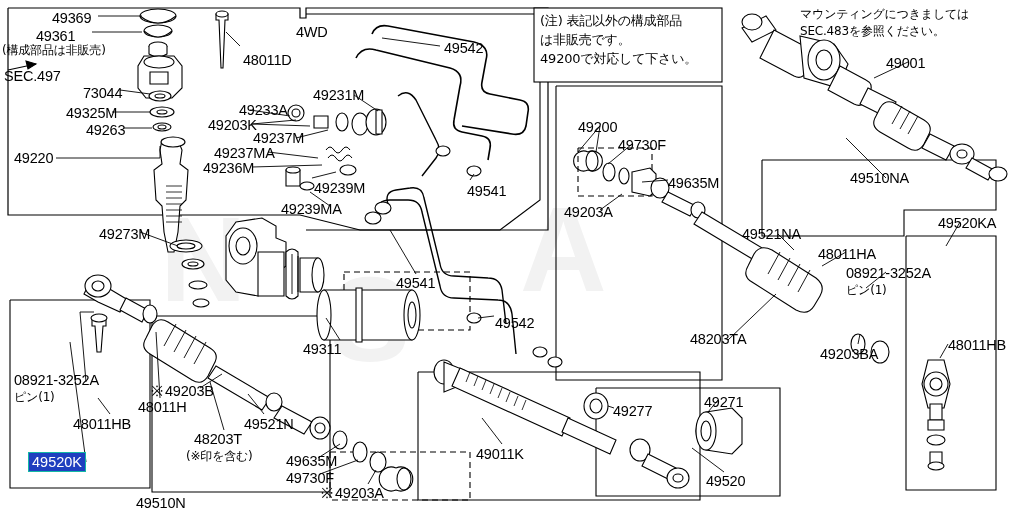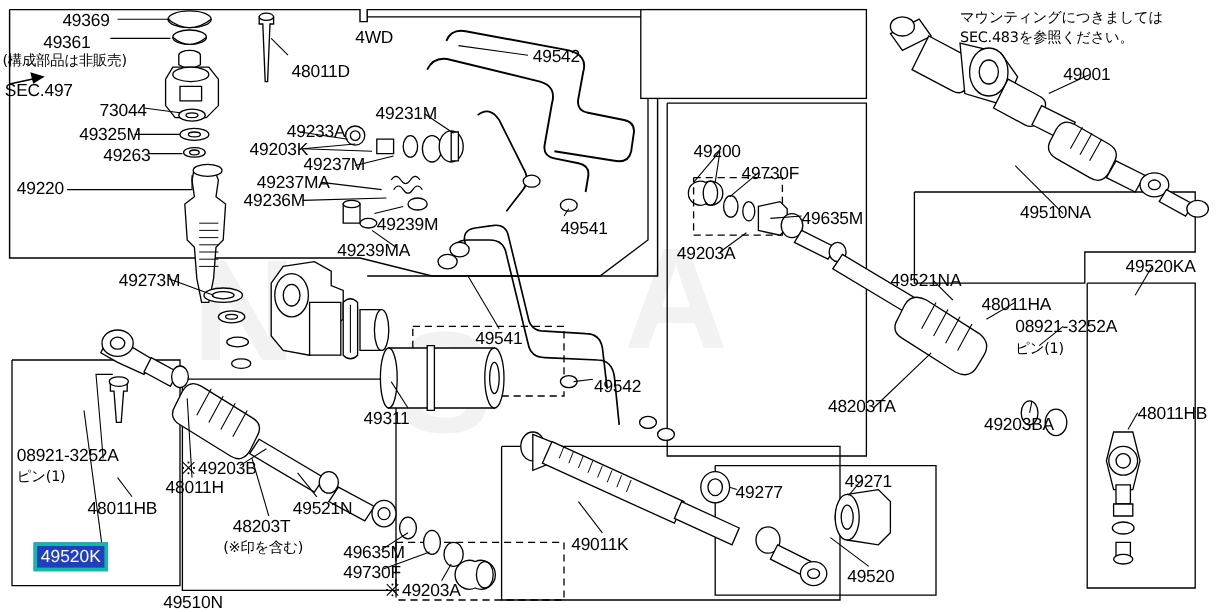--- a/index.html
+++ b/index.html
@@ -3,21 +3,21 @@
 <meta charset="utf-8">
 <style>
   html,body{margin:0;padding:0;background:#fff;}
   body{font-family:"Liberation Sans", sans-serif;}
   #sheet{position:relative;width:1024px;height:510px;overflow:hidden;background:#fff;}
   #sheet svg{position:absolute;left:0;top:0;}
   .lbl{position:absolute;font-size:14.5px;color:#000;white-space:nowrap;line-height:1.15;letter-spacing:-0.2px;}
   .lbl.jp{font-family:"DejaVu Sans", sans-serif;font-size:12px;}
   .lbl.code{font-size:14.5px;}
   .lbl.diagid{font-size:15px;letter-spacing:0.5px;}
-  .sel{position:absolute;background:#1f3fbf;color:#fff;font-size:14.5px;padding:1px 3px;border:3px solid #14b8a6;white-space:nowrap;}
+  .sel{position:absolute;background:#1f3fbf;color:#fff;font-size:14.5px;padding:1px 3px;border:1px solid #14b8a6;white-space:nowrap;}
   .wm{position:absolute;color:#f2f2f2;font-size:120px;font-weight:bold;user-select:none;}
 </style>
 </head>
 <body>
 
 <div id="sheet">
 
   <div class="wm" style="left:160px;top:190px;">N</div>
   <div class="wm" style="left:330px;top:250px;">S</div>
   <div class="wm" style="left:520px;top:180px;">A</div>
@@ -331,20 +331,25 @@
   <div class="lbl code" style="left:313px;top:87px;">49231M</div>
 
   <div class="lbl code" style="left:296px;top:24px;">4WD</div>
 
   <div class="lbl code" style="left:444px;top:40px;">49542</div>
   <div class="lbl code" style="left:467px;top:183px;">49541</div>
   <div class="lbl code" style="left:396px;top:275px;">49541</div>
   <div class="lbl code" style="left:495px;top:315px;">49542</div>
   <div class="lbl code" style="left:303px;top:341px;">49311</div>
 
+  <div style="position:absolute;left:540px;top:12px;width:180px;">
+    <div class="lbl jp" style="position:static;white-space:pre-line;font-size:13px;line-height:1.45;"><span>(注) 表記以外の構成部品
+は非販売です。
+49200で対応して下さい。</span></div>
+  </div>
 
   <div class="lbl code" style="left:578px;top:119px;">49200</div>
   <div class="lbl code" style="left:618px;top:137px;">49730F</div>
   <div class="lbl code" style="left:668px;top:175px;">49635M</div>
   <div class="lbl code" style="left:564px;top:204px;">49203A</div>
   <div class="lbl code" style="left:742px;top:226px;">49521NA</div>
   <div class="lbl code" style="left:818px;top:246px;">48011HA</div>
   <div class="lbl code" style="left:846px;top:265px;">08921-3252A</div>
   <div class="lbl jp" style="left:846px;top:284px;">ピン(1)</div>
   <div class="lbl code" style="left:690px;top:331px;">48203TA</div>

